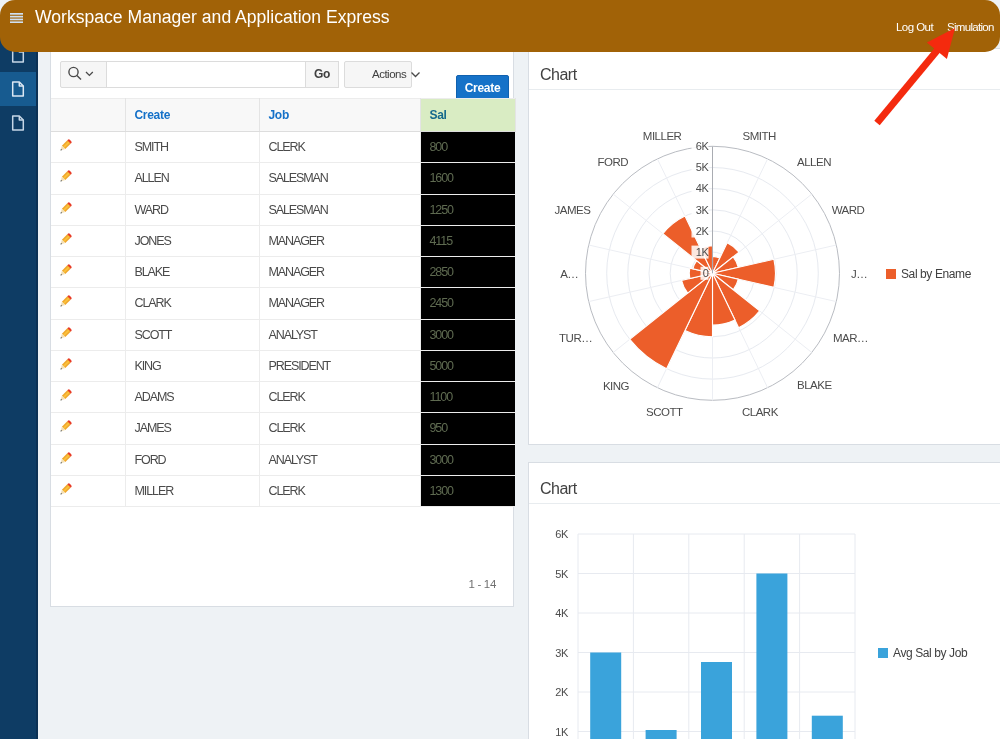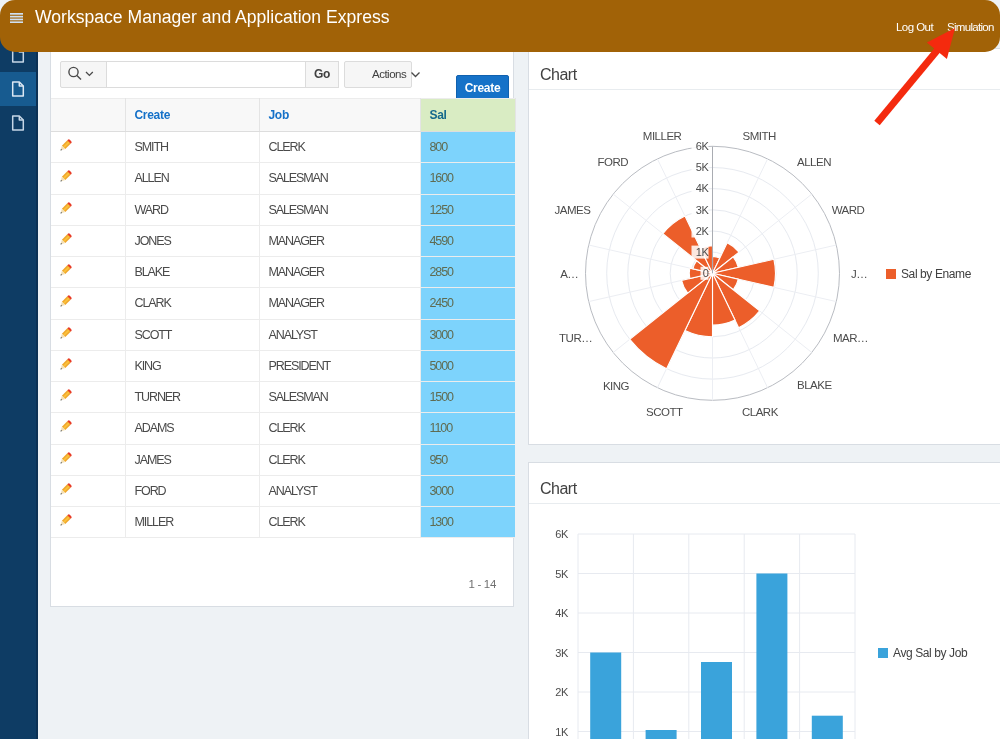--- a/index.html
+++ b/index.html
@@ -19,21 +19,21 @@
 .go { position:absolute; left:254px; top:0; width:34px; height:27px; background:#f6f6f6; border:1px solid #dcdcdc; font-size:12px; font-weight:bold; color:#404040; text-align:center; line-height:25px; letter-spacing:-0.3px; }
 .actions { position:absolute; left:293px; top:0; width:68px; height:27px; background:#f6f6f6; border:1px solid #dcdcdc; border-radius:2px; font-size:11.5px; color:#404040; line-height:25px; padding-left:27px; letter-spacing:-0.5px; white-space:nowrap; }
 .create { position:absolute; left:405px; top:14px; width:53px; height:27px; background:#1672c8; border:1px solid #1061af; border-radius:2px; font-size:12px; font-weight:bold; color:#fff; text-align:center; line-height:25px; letter-spacing:-0.3px; }
 table.rpt { position:absolute; left:0; top:49px; width:464px; border-collapse:collapse; table-layout:fixed; font-size:12px; }
 table.rpt col.w0 { width:74px; } table.rpt col.w1 { width:134px; } table.rpt col.w2 { width:161px; } table.rpt col.w3 { width:95px; }
 table.rpt th { height:33px; background:#f8f8f8; border-bottom:1px solid #dddddd; border-top:1px solid #ececec; font-size:12px; text-align:left; padding-left:9px; letter-spacing:-0.3px; }
 table.rpt th.h1, table.rpt th.h2 { color:#1571c8; }
 table.rpt th.h3 { background:#d9ecc3; color:#15698c; }
 table.rpt td { height:31.25px; border-bottom:1px solid #ececec; border-right:1px solid #ececec; color:#4a4a4a; padding-left:9px; font-size:12.5px; letter-spacing:-1.1px; }
 table.rpt td.c0 { padding-left:7px; border-right:1px solid #ececec; }
-table.rpt td.c3 { background:#7dd3fc; color:#5f6b51; border-right:none;margin-left:12px; }
+table.rpt td.c3 { background:#000000; color:#5f6b51; border-right:none;margin-left:12px; }
 table.rpt th { border-right:1px solid #e4e4e4; }
 .foot { position:absolute; right:17px; top:529px; font-size:11.5px; color:#707070; letter-spacing:-0.3px; }
 svg text.ax { font-size:11px; fill:#4c4c4c; letter-spacing:-0.3px; }
 svg text.nm { font-size:11.5px; fill:#4c4c4c; letter-spacing:-0.5px; }
 svg text.lg { font-size:12px; fill:#404040; letter-spacing:-0.4px; }
 </style></head>
 <body>
 <div class="topbar">
   <svg class="burger" style="top:12.5px" width="13" height="10" viewBox="0 0 13 10">
     <rect x="0" y="0" width="13" height="1.7" fill="#cfe0f2"></rect>
@@ -145,21 +145,21 @@
               <g transform="rotate(45 7.5 7.5)">
                 <rect x="5.1" y="0.4" width="4.8" height="3" rx="1.4" fill="#e83a28"></rect>
                 <rect x="5.1" y="2.6" width="4.8" height="7.6" fill="#f0a62d"></rect>
                 <rect x="6.6" y="2.6" width="1.8" height="7.6" fill="#fac23c"></rect>
                 <path d="M5.1,10.2 L9.9,10.2 L7.5,14.6 Z" fill="#f3dfb5"></path>
                 <path d="M6.7,13.1 L8.3,13.1 L7.5,14.6 Z" fill="#33404f"></path>
               </g>
             </svg></td>
           <td class="c1">JONES</td>
           <td class="c2">MANAGER</td>
-          <td class="c3">4590</td>
+          <td class="c3">4115</td>
         </tr>
 <tr>
           <td class="c0"><svg width="15" height="15" viewBox="0 0 15 15">
               <g transform="rotate(45 7.5 7.5)">
                 <rect x="5.1" y="0.4" width="4.8" height="3" rx="1.4" fill="#e83a28"></rect>
                 <rect x="5.1" y="2.6" width="4.8" height="7.6" fill="#f0a62d"></rect>
                 <rect x="6.6" y="2.6" width="1.8" height="7.6" fill="#fac23c"></rect>
                 <path d="M5.1,10.2 L9.9,10.2 L7.5,14.6 Z" fill="#f3dfb5"></path>
                 <path d="M6.7,13.1 L8.3,13.1 L7.5,14.6 Z" fill="#33404f"></path>
               </g>
@@ -202,34 +202,20 @@
                 <rect x="5.1" y="0.4" width="4.8" height="3" rx="1.4" fill="#e83a28"></rect>
                 <rect x="5.1" y="2.6" width="4.8" height="7.6" fill="#f0a62d"></rect>
                 <rect x="6.6" y="2.6" width="1.8" height="7.6" fill="#fac23c"></rect>
                 <path d="M5.1,10.2 L9.9,10.2 L7.5,14.6 Z" fill="#f3dfb5"></path>
                 <path d="M6.7,13.1 L8.3,13.1 L7.5,14.6 Z" fill="#33404f"></path>
               </g>
             </svg></td>
           <td class="c1">KING</td>
           <td class="c2">PRESIDENT</td>
           <td class="c3">5000</td>
-        </tr>
-<tr>
-          <td class="c0"><svg width="15" height="15" viewBox="0 0 15 15">
-              <g transform="rotate(45 7.5 7.5)">
-                <rect x="5.1" y="0.4" width="4.8" height="3" rx="1.4" fill="#e83a28"></rect>
-                <rect x="5.1" y="2.6" width="4.8" height="7.6" fill="#f0a62d"></rect>
-                <rect x="6.6" y="2.6" width="1.8" height="7.6" fill="#fac23c"></rect>
-                <path d="M5.1,10.2 L9.9,10.2 L7.5,14.6 Z" fill="#f3dfb5"></path>
-                <path d="M6.7,13.1 L8.3,13.1 L7.5,14.6 Z" fill="#33404f"></path>
-              </g>
-            </svg></td>
-          <td class="c1">TURNER</td>
-          <td class="c2">SALESMAN</td>
-          <td class="c3">1500</td>
         </tr>
 <tr>
           <td class="c0"><svg width="15" height="15" viewBox="0 0 15 15">
               <g transform="rotate(45 7.5 7.5)">
                 <rect x="5.1" y="0.4" width="4.8" height="3" rx="1.4" fill="#e83a28"></rect>
                 <rect x="5.1" y="2.6" width="4.8" height="7.6" fill="#f0a62d"></rect>
                 <rect x="6.6" y="2.6" width="1.8" height="7.6" fill="#fac23c"></rect>
                 <path d="M5.1,10.2 L9.9,10.2 L7.5,14.6 Z" fill="#f3dfb5"></path>
                 <path d="M6.7,13.1 L8.3,13.1 L7.5,14.6 Z" fill="#33404f"></path>
               </g>

